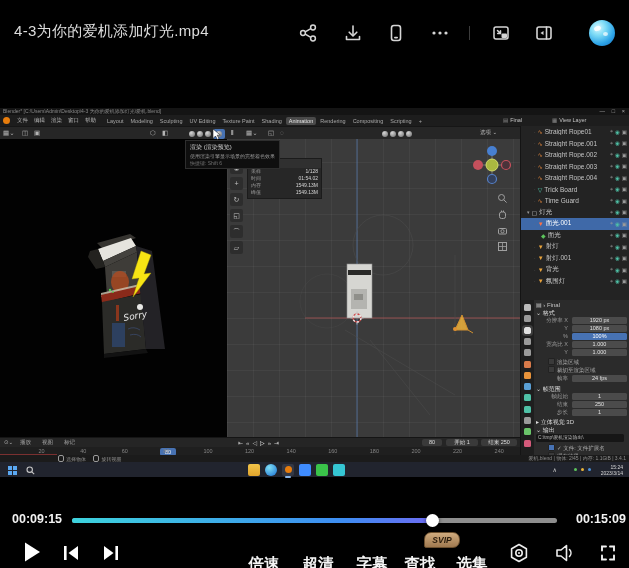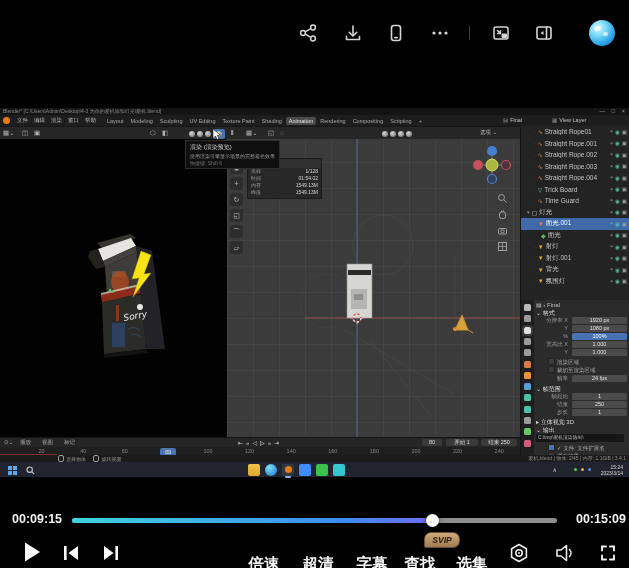--- a/index.html
+++ b/index.html
@@ -109,20 +109,21 @@
   #taskbar{left:0;top:354px;width:629px;height:15px;background:#21242e;}
   .tb-ico{position:absolute;top:1.5px;width:12px;height:12px;border-radius:2px;}
   .tb-clock{position:absolute;right:6px;top:1.5px;text-align:right;font-size:5px;line-height:6px;color:#d8d8d8;}
   .cursor-arrow{left:213px;top:21px;z-index:50;}
 </style>
 </head>
 <body>
 
 <div id="app">
 
+  <div class="abs vtitle">4-3为你的爱机添加灯光.mp4</div>
 
   <svg class="abs hicon" style="left:298px" viewBox="0 0 20 20">
     <g fill="none" stroke="#d5d5d5" stroke-width="1.5">
       <circle cx="15" cy="4.5" r="2.4"></circle>
         <circle cx="5" cy="10" r="2.4"></circle>
         <circle cx="15" cy="15.5" r="2.4"></circle>
       <line x1="7.2" y1="8.9" x2="12.8" y2="5.6"></line>
         <line x1="7.2" y1="11.1" x2="12.8" y2="14.4"></line>
     </g>
   </svg>

